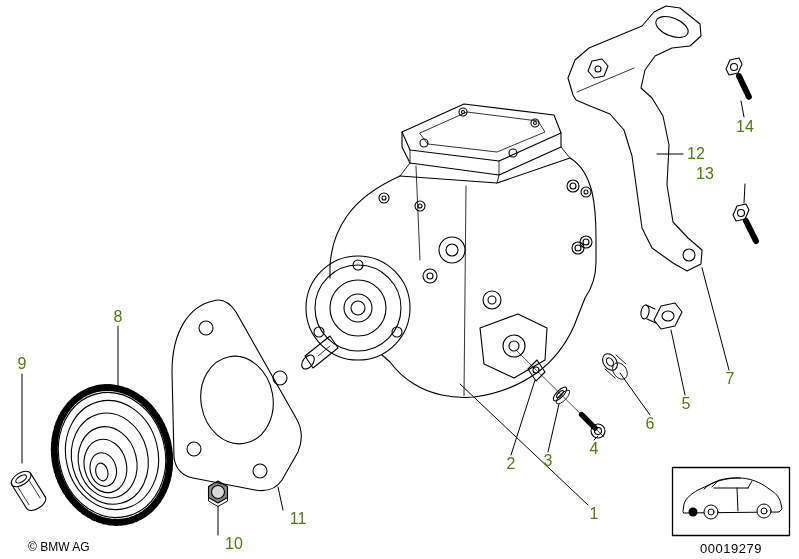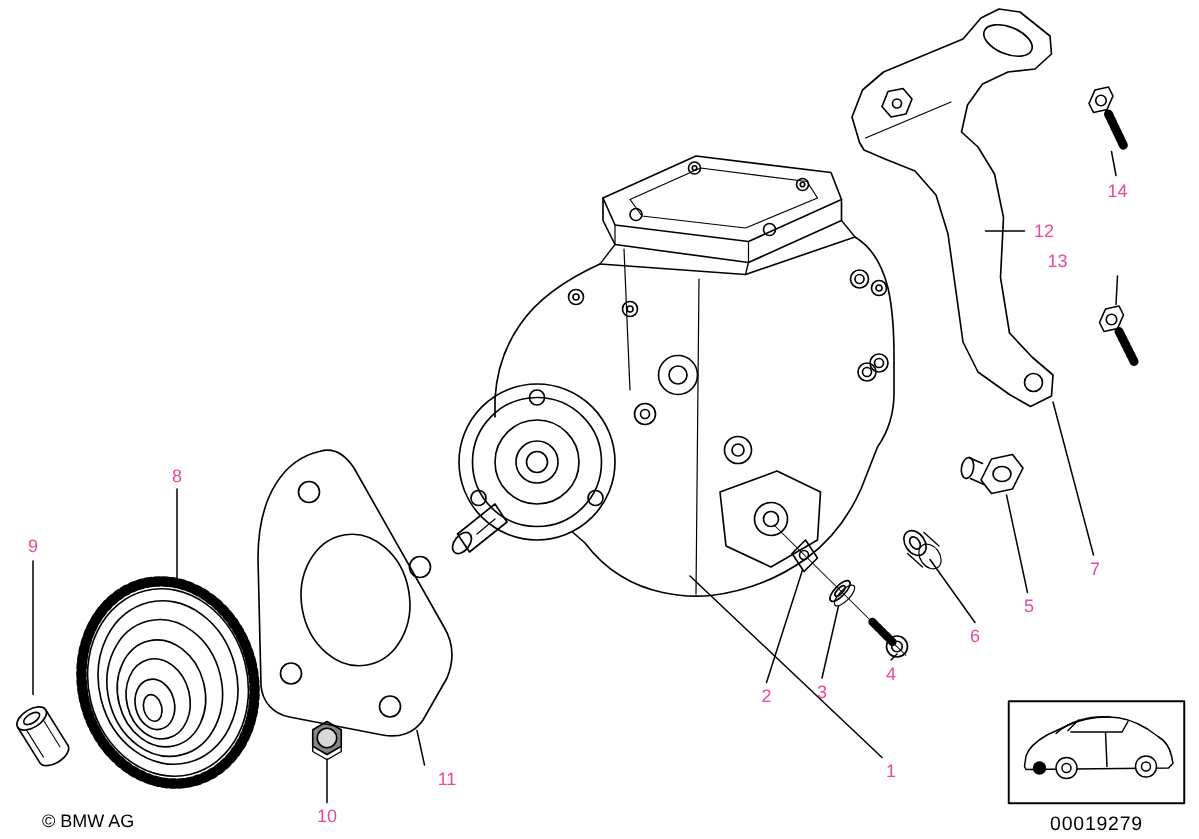--- a/index.html
+++ b/index.html
@@ -1,21 +1,21 @@
 <!DOCTYPE html>
 <html><head>
 <meta charset="utf-8">
 <style>
   * { margin:0; padding:0; box-sizing:border-box; }
   html,body { background:#ffffff; font-family:"Liberation Sans", sans-serif; }
   .page { position:relative; width:799px; height:559px; background:#ffffff; overflow:hidden; }
   svg.art { position:absolute; left:0; top:0; }
   .callout {
     position:absolute; transform:translate(-50%,-50%);
-    font-size:12px; line-height:1; color:#ec4899;
+    font-size:16px; line-height:1; color:#4d7c0f;
     font-family:"Liberation Sans", sans-serif;
     user-select:none;
   }
   .copyright {
     position:absolute; left:8px; top:540px;
     font-size:12px; color:#000;margin-left:20px;
   }
   .partnum {
     position:absolute; left:731px; top:541px; transform:translateX(-50%);
     font-size:13px; letter-spacing:0.5px; color:#000;
@@ -197,21 +197,21 @@
 
   <span class="callout" style="left:594px;top:514px">1</span>
   <span class="callout" style="left:511px;top:464px">2</span>
   <span class="callout" style="left:548px;top:461px">3</span>
   <span class="callout" style="left:594px;top:449px">4</span>
   <span class="callout" style="left:686px;top:404px">5</span>
   <span class="callout" style="left:650px;top:424px">6</span>
   <span class="callout" style="left:730px;top:379px">7</span>
   <span class="callout" style="left:118px;top:317px">8</span>
   <span class="callout" style="left:22px;top:364px">9</span>
-  <span class="callout" style="left:218px;top:544px">10</span>
+  <span class="callout" style="left:234px;top:544px">10</span>
   <span class="callout" style="left:298px;top:519px">11</span>
   <span class="callout" style="left:696px;top:154px">12</span>
   <span class="callout" style="left:705px;top:174px">13</span>
   <span class="callout" style="left:745px;top:127px">14</span>
 
   <div class="copyright">© BMW AG</div>
   <div class="partnum">00019279</div>
 
 </div>
 

